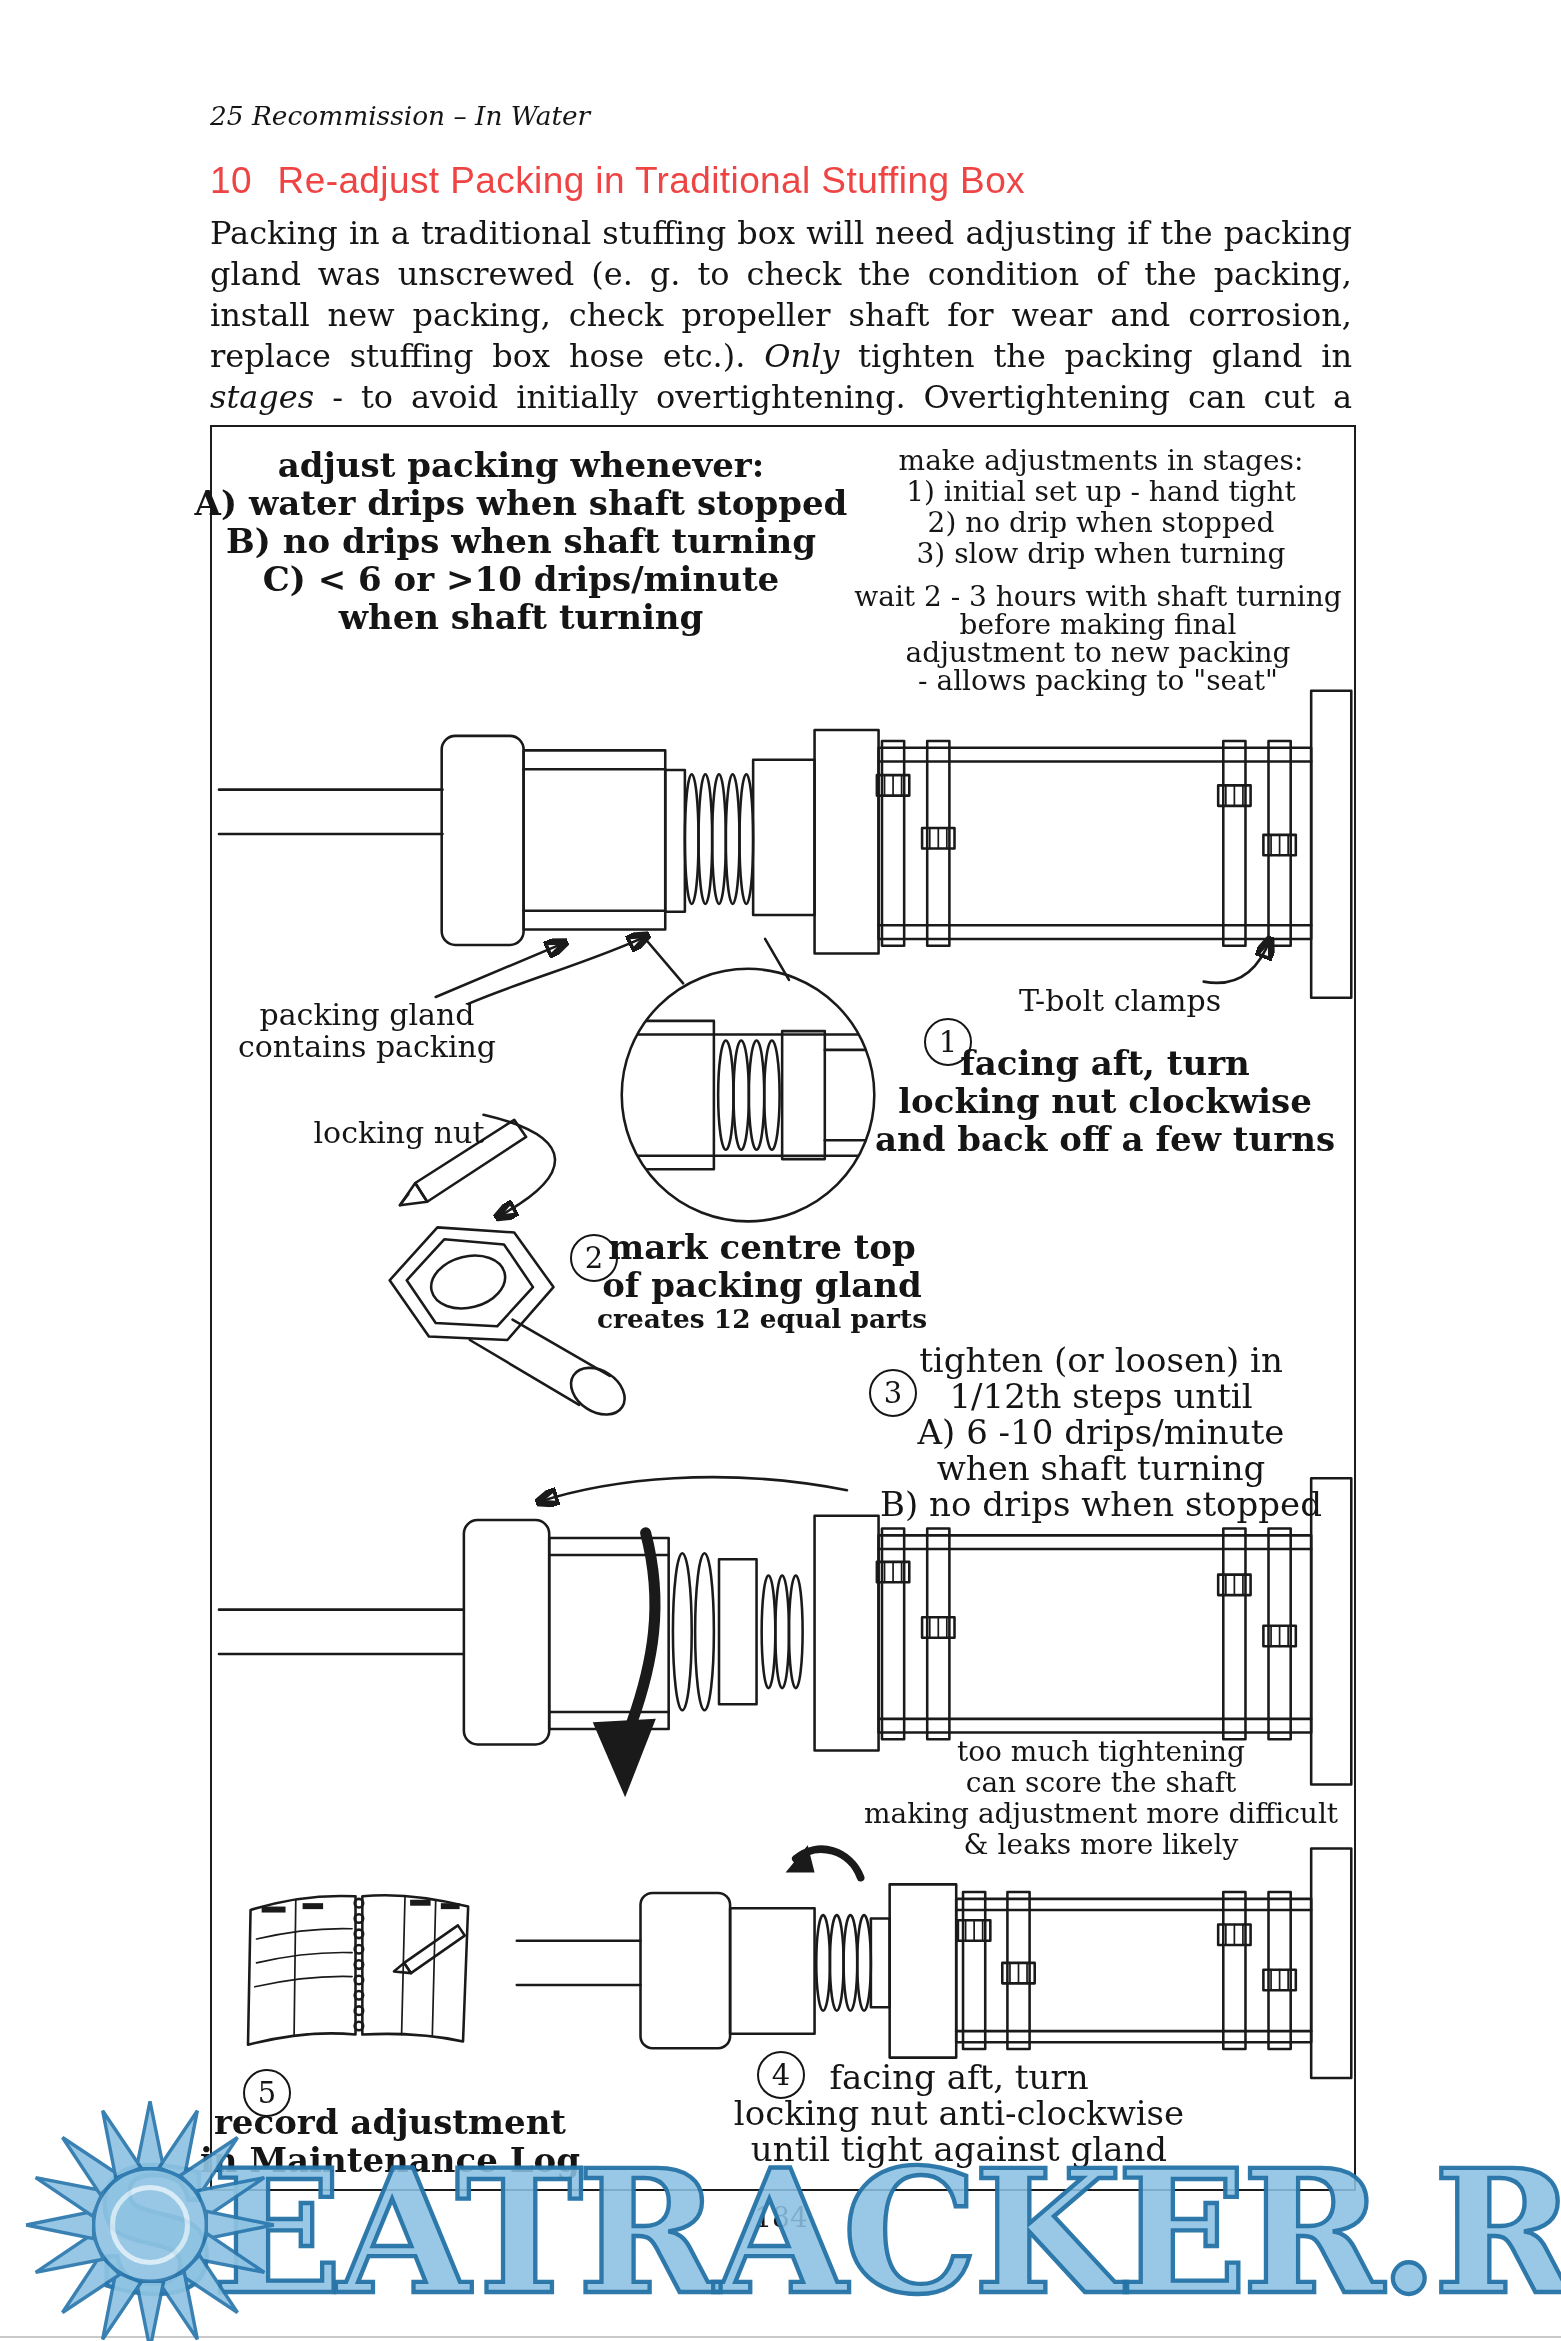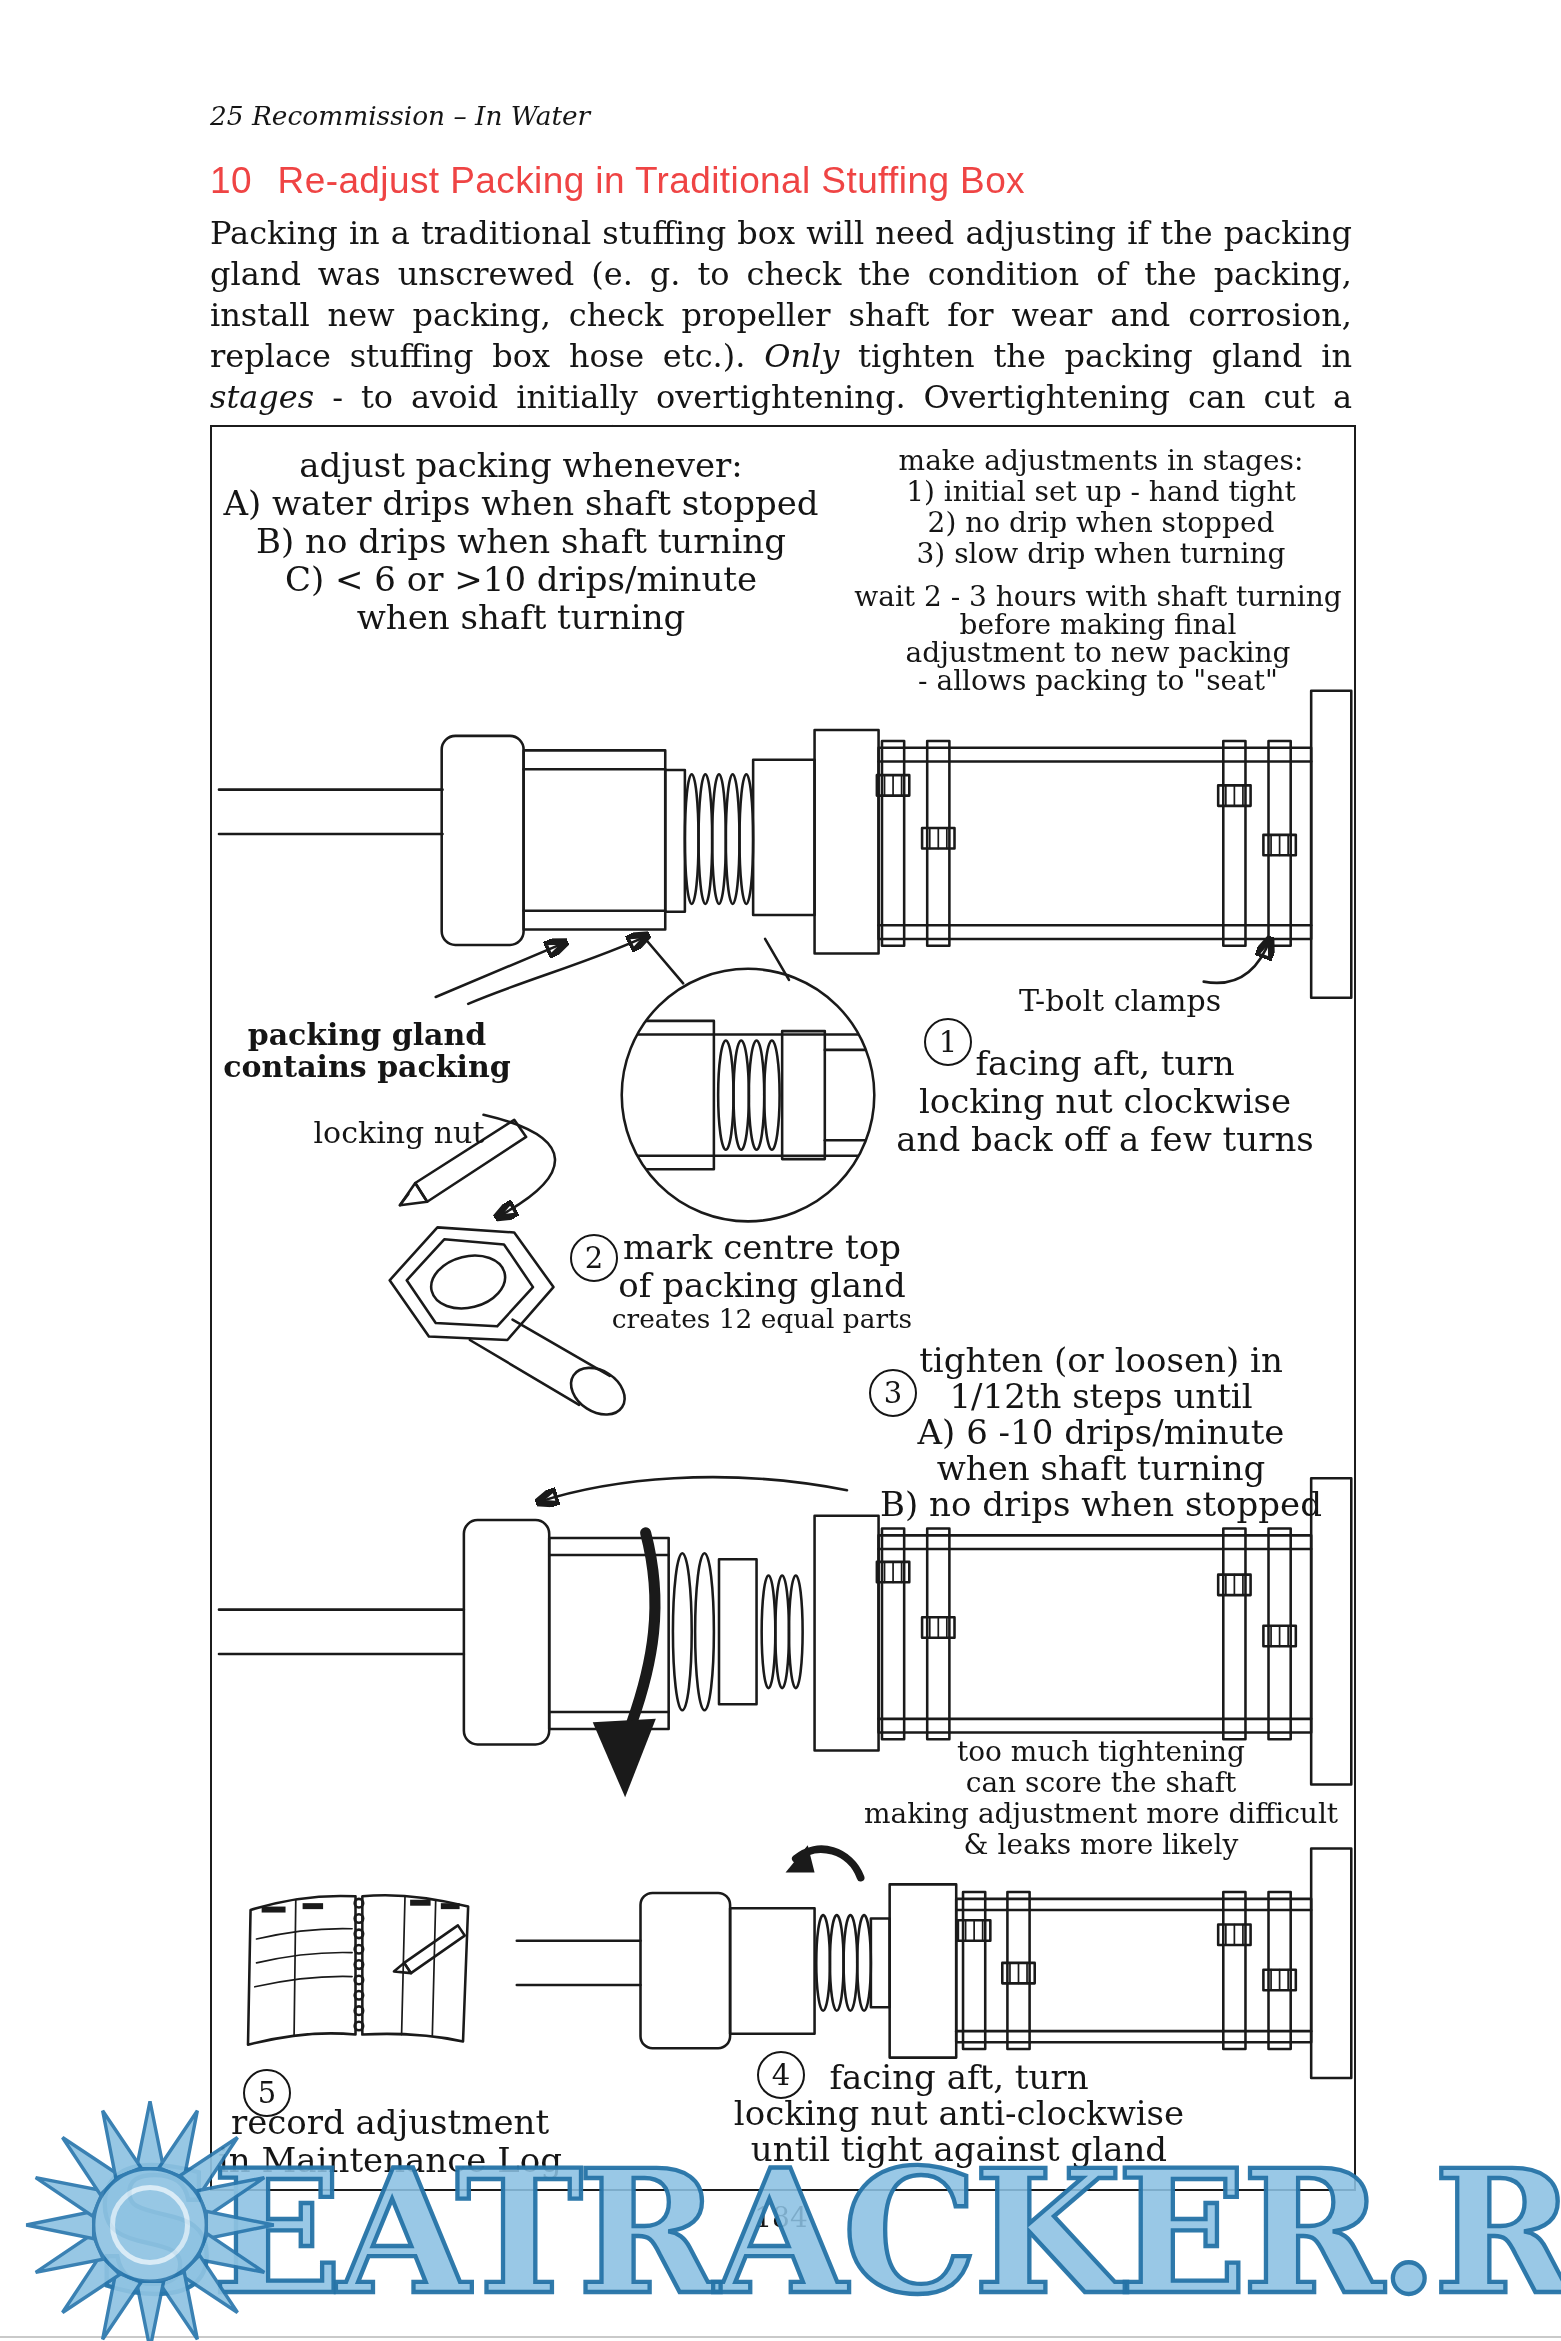--- a/index.html
+++ b/index.html
@@ -28,21 +28,21 @@
   .fig-svg path, .fig-svg line, .fig-svg rect, .fig-svg ellipse, .fig-svg circle, .fig-svg polygon {
     stroke:#1a1a1a; stroke-width:3; fill:none; stroke-linecap:round; stroke-linejoin:round;
   }
   .fig-svg .fill { fill:#1a1a1a; stroke:none; }
   .fig-svg .thick { stroke-width:13; }
   .fig-svg .med  { stroke-width:9; }
   .fig-svg .thin { stroke-width:2; }
 
   .fb { position:absolute; transform:translateX(-50%); text-align:center; z-index:3; }
   .fb div { white-space:nowrap; }
-  .t40 { font-size:34px; line-height:38px; }
+  .t40 { font-size:34px; line-height:38px;font-weight:bold; }
   .t40s { font-size:34px; line-height:36px; }
   .t33 { font-size:28px; line-height:31px; }
   .t33t { font-size:28px; line-height:28px; }
   .t35 { font-size:30px; line-height:32px;margin-top:32px; }
   .t31 { font-size:26.4px; line-height:29px; }
 
   .stepnum {
     position:absolute; width:44px; height:44px; border:2.6px solid #151515; border-radius:50%;
     font-size:29px; line-height:44px; text-align:center; z-index:3; background:transparent;
   }
@@ -322,21 +322,21 @@
       <div>wait 2 - 3 hours with shaft turning</div>
       <div>before making final</div>
       <div>adjustment to new packing</div>
       <div>- allows packing to "seat"</div>
     </div>
 
     <div class="fb t35" style="left:908px; top:526px;">
       <div>T-bolt clamps</div>
     </div>
 
-    <div class="fb t35" style="left:155px; top:560px;font-weight:bold;">
+    <div class="fb t35" style="left:155px; top:540px;">
       <div>packing gland</div>
       <div>contains packing</div>
     </div>
 
     <div class="fb t35" style="left:187px; top:658px;">
       <div>locking nut</div>
     </div>
 
     <div class="stepnum" style="left:712px; top:591px;">1</div>
     <div class="fb t40" style="left:893px; top:617px;">

